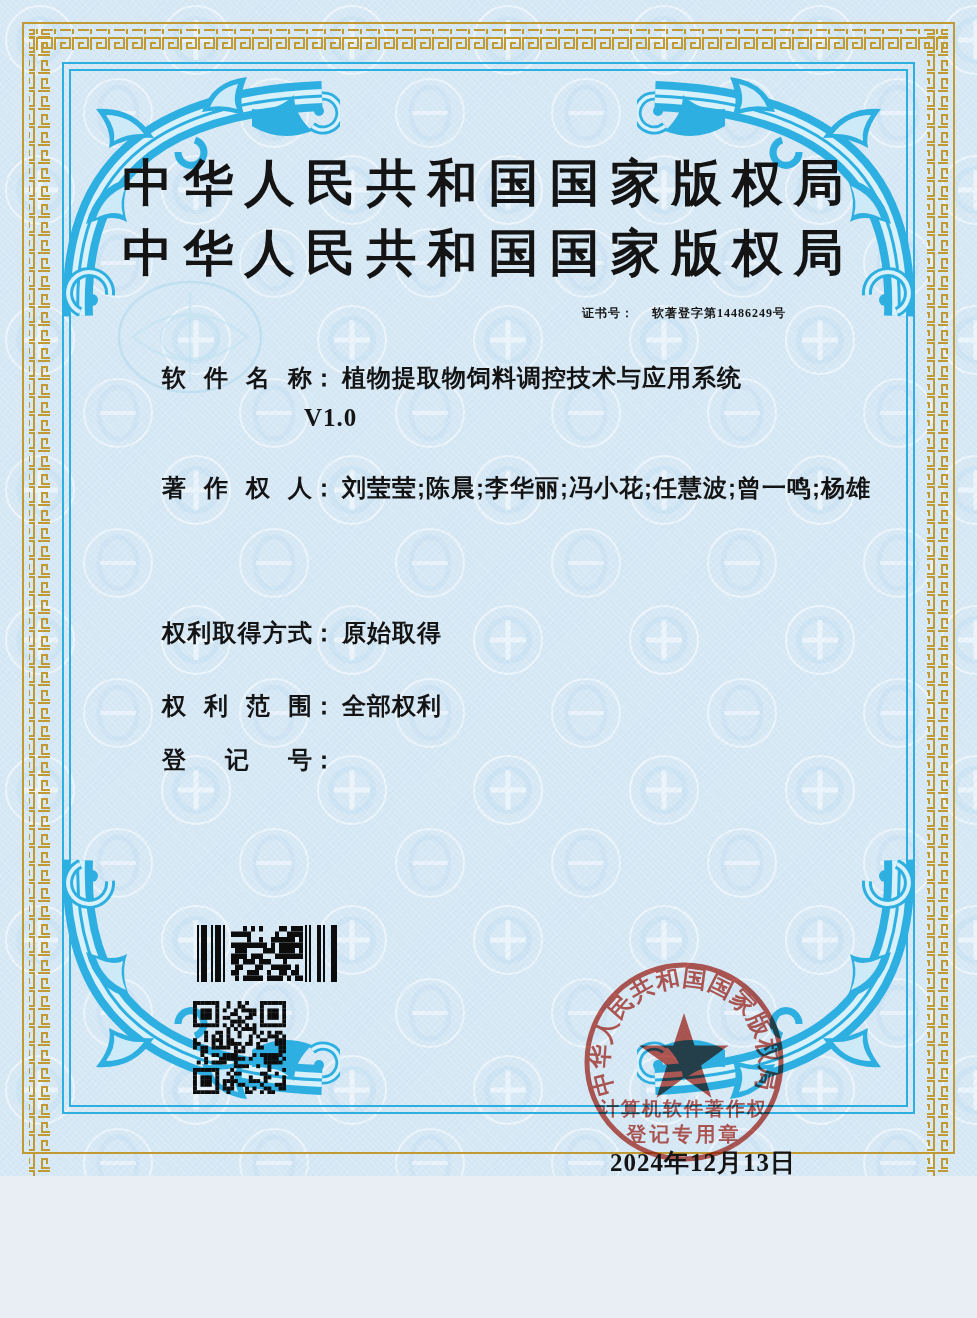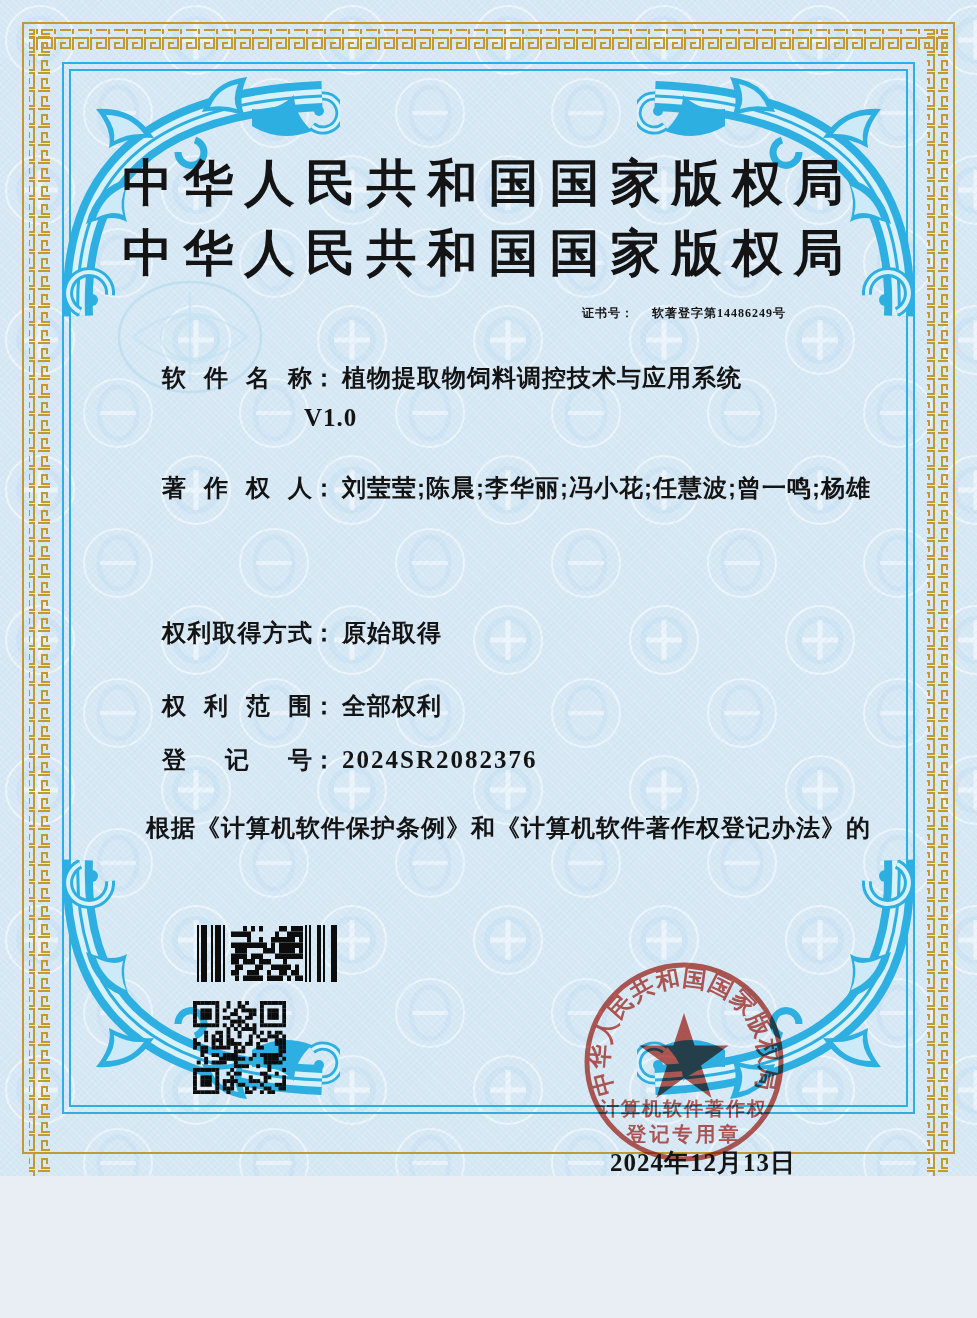--- a/index.html
+++ b/index.html
@@ -231,24 +231,22 @@
 
   <div class="row r4">
     <span class="flabel">权利范围</span>
       <span class="fcolon">：</span>
       <span class="fvalue">全部权利</span>
   </div>
 
   <div class="row r5">
     <span class="flabel">登记号</span>
       <span class="fcolon">：</span>
-      <span class="fvalue">2024SR2082376</span>
   </div>
 
-  <div class="stmt stmt1">根据《计算机软件保护条例》和《计算机软件著作权登记办法》的</div>
 
   <svg class="bc-svg" width="142" height="57" aria-hidden="true">
     <g id="bc-g" fill="#0c0c0c">
         <rect x="0" y="0" width="2" height="57"></rect>
         <rect x="4" y="0" width="6" height="57"></rect>
         <rect x="14" y="0" width="2" height="57"></rect>
         <rect x="18" y="0" width="6" height="57"></rect>
         <rect x="26" y="0" width="2" height="57"></rect>
         <rect x="46" y="1" width="4" height="5.5"></rect>
         <rect x="54" y="1" width="4" height="5.5"></rect>

